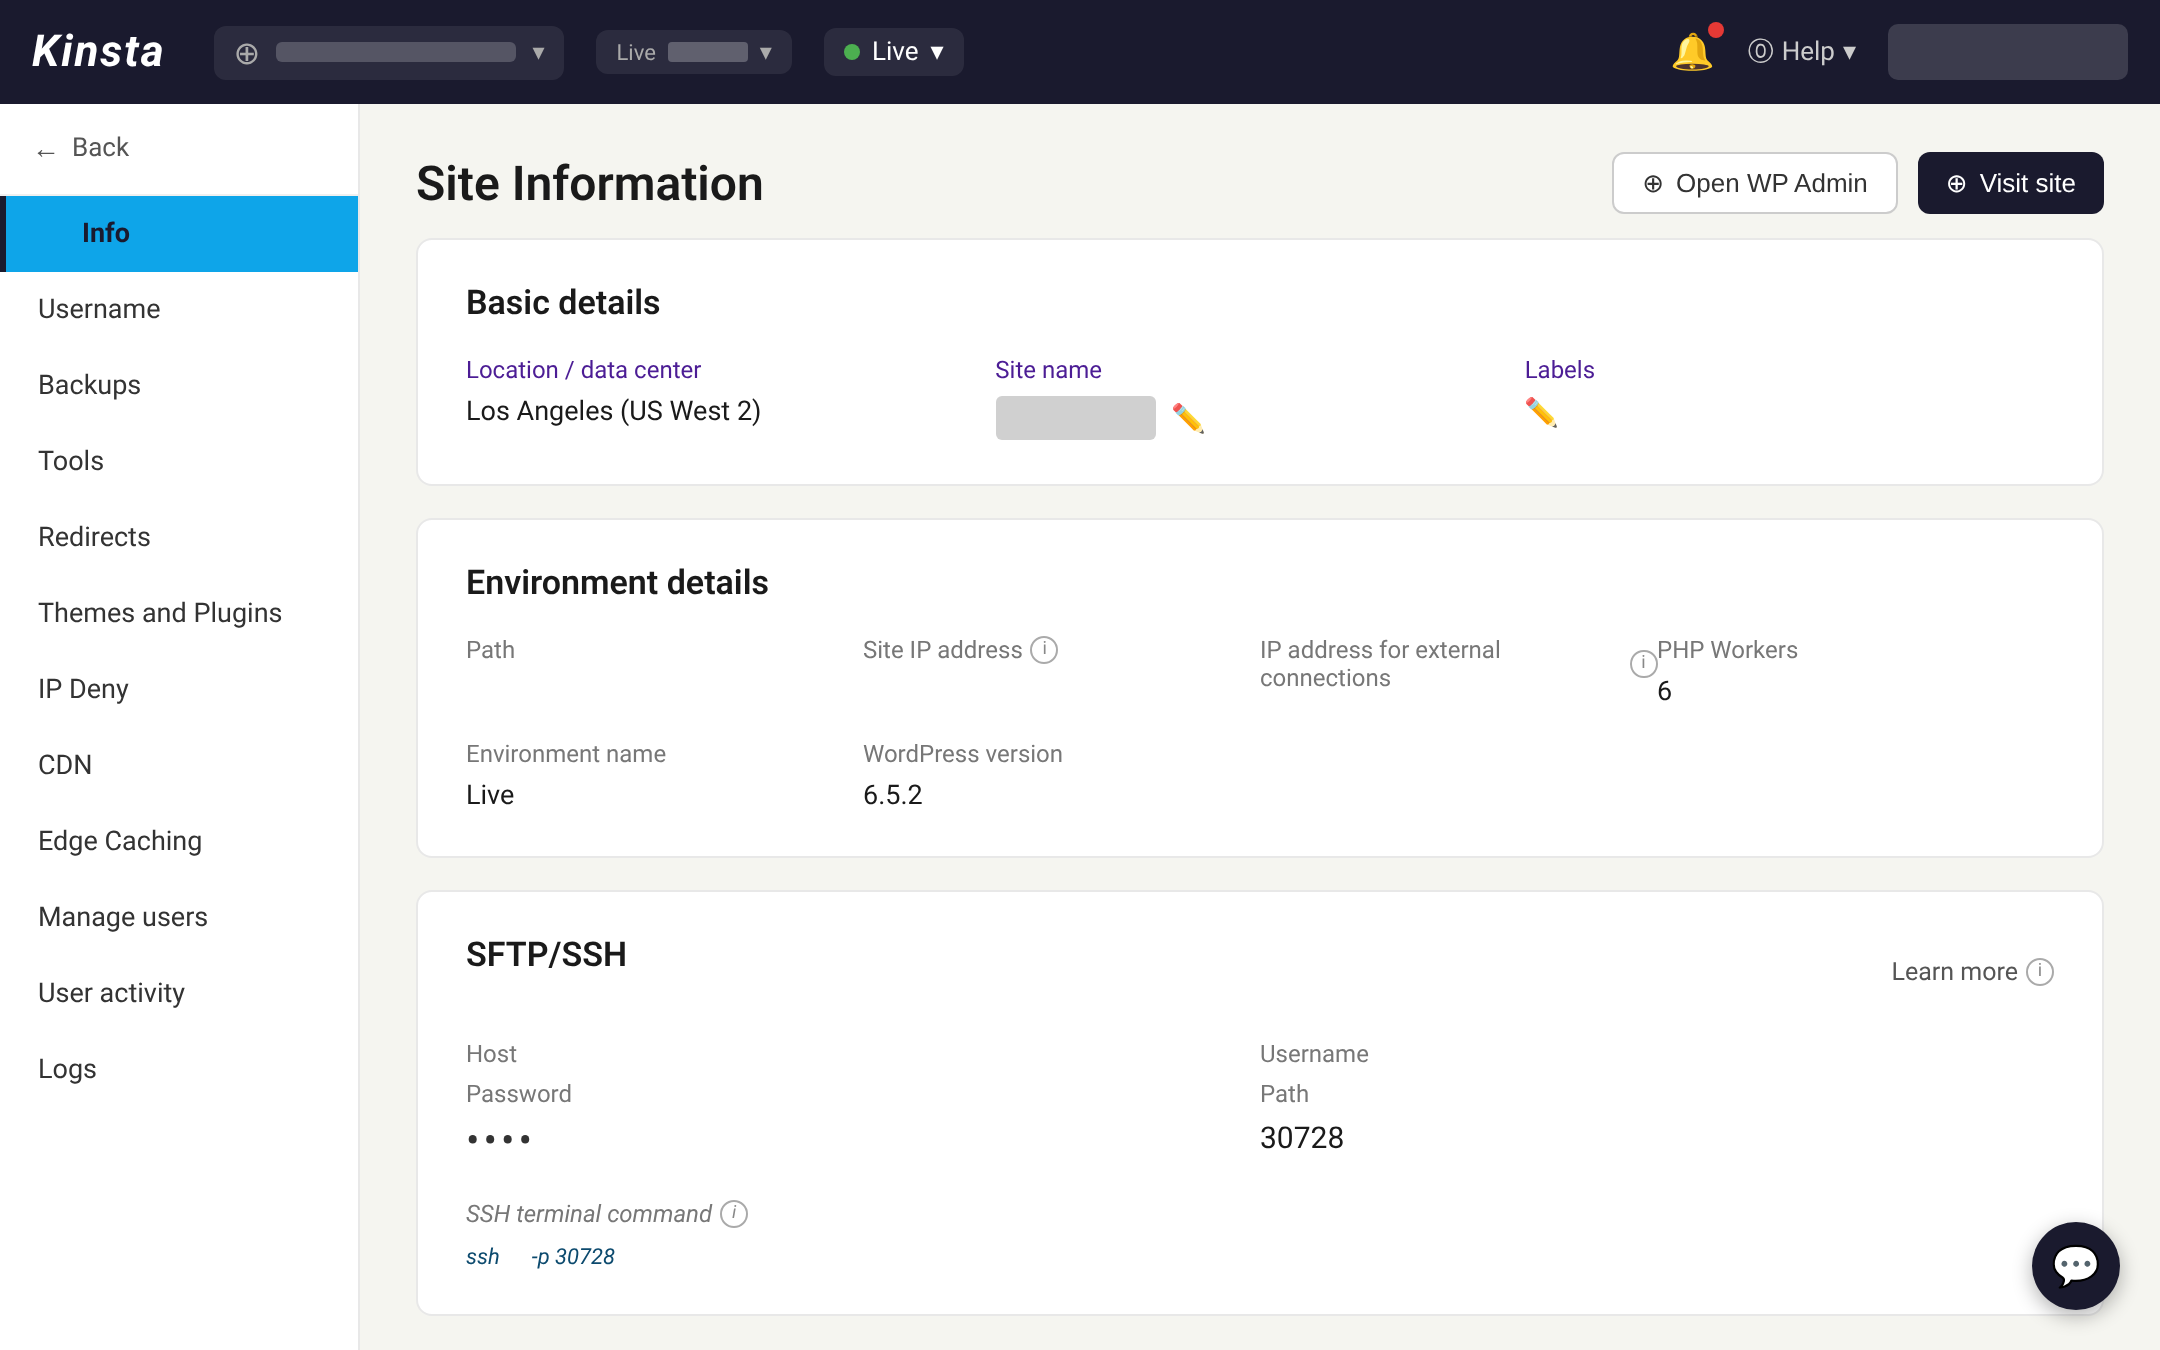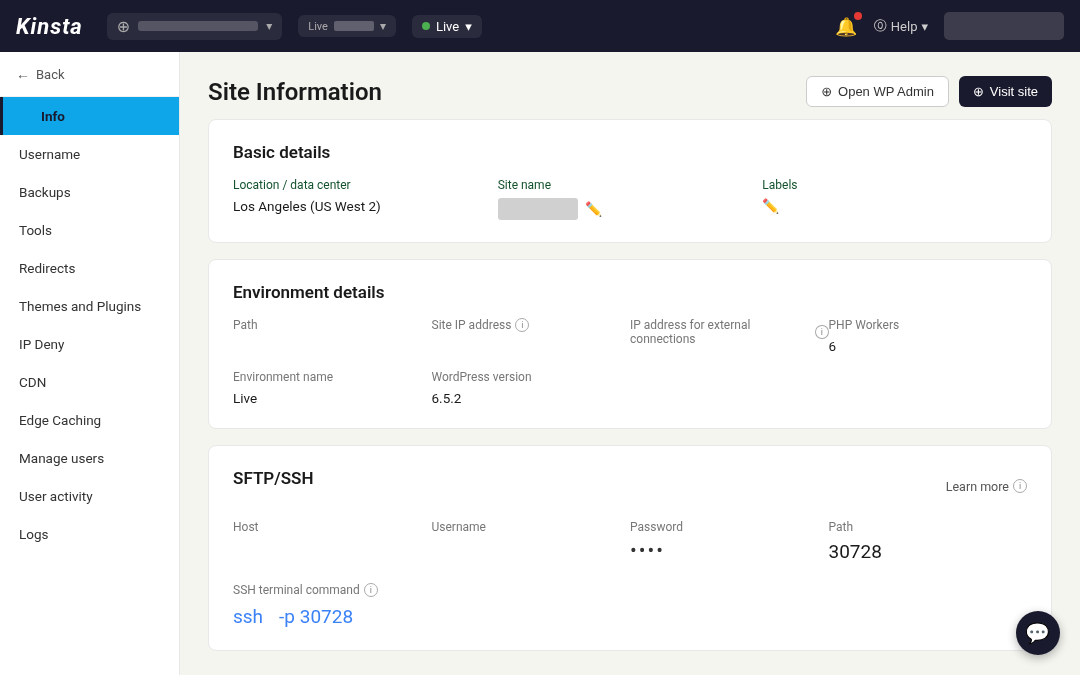--- a/index.html
+++ b/index.html
@@ -194,21 +194,21 @@
     .info-grid {
       display: grid;
       grid-template-columns: 1fr 1fr 1fr;
       gap: 0;
     }
     .info-col {
       padding-right: 20px;
     }
     .info-label {
       font-size: 12px;
-      color: #14532d;
+      color: #4c1d95;
       margin-bottom: 6px;
     }
     .info-value {
       font-size: 13.5px;
       color: #1a1a1a;
       display: flex;
       align-items: center;
       gap: 8px;
     }
     .info-value-bar {
@@ -270,61 +270,62 @@
     .learn-more {
       font-size: 12.5px;
       color: #555;
       display: flex;
       align-items: center;
       gap: 4px;
       cursor: pointer;
     }
     .sftp-grid {
       display: grid;
-      grid-template-columns: 1fr 1fr 1fr 1fr;
+      grid-template-columns: 1fr 1fr;
       gap: 0;
       margin-bottom: 20px;
     }
     .sftp-col {
       padding-right: 16px;
     }
     .sftp-label {
       font-size: 12px;
       color: #777;
       margin-bottom: 6px;
     }
     .sftp-value {
-      font-size: 19px;
+      font-size: 15px;
       color: #1a1a1a;
     }
     .password-dots {
       font-size: 20px;
       letter-spacing: 2px;
       color: #333;
       line-height: 1;
       margin-top: 2px;
     }
     .ssh-section {
       margin-top: 8px;
+      font-style: italic;
     }
     .ssh-label {
       font-size: 12px;
       color: #777;
       margin-bottom: 8px;
       display: flex;
       align-items: center;
       gap: 4px;
     }
     .ssh-row {
       display: flex;
       gap: 16px;
     }
     .ssh-part {
-      font-size: 19px;
-      color: #3b82f6;
+      font-size: 11px;
+      color: #0c4a6e;
     }
 
     
     .chat-btn {
       position: fixed;
       bottom: 20px;
       right: 20px;
       width: 44px;
       height: 44px;
       background: #1a1a2e;

